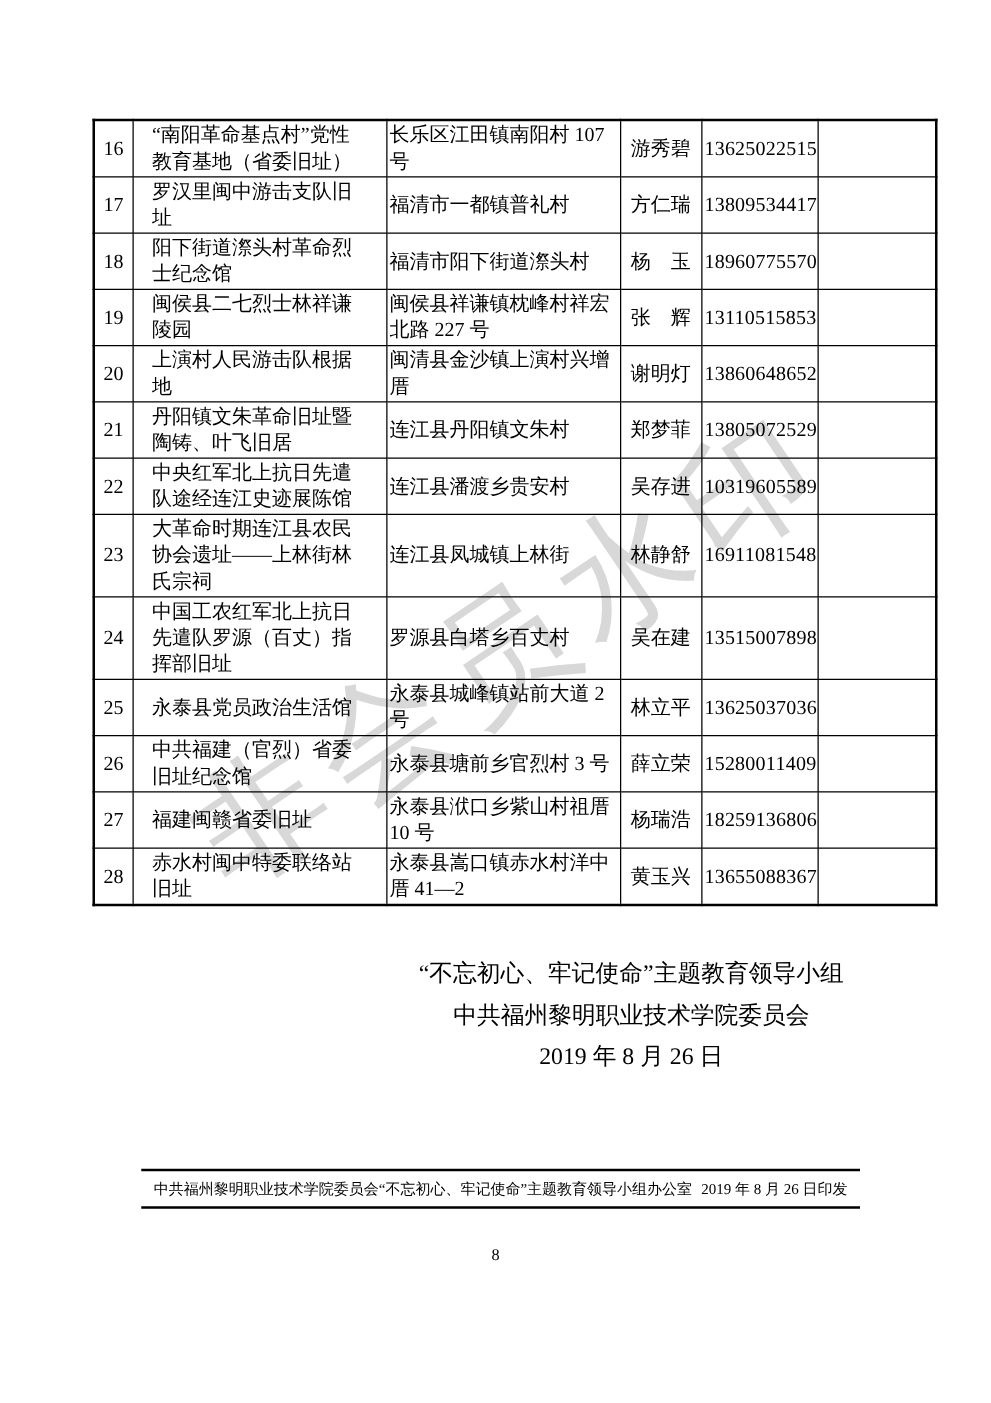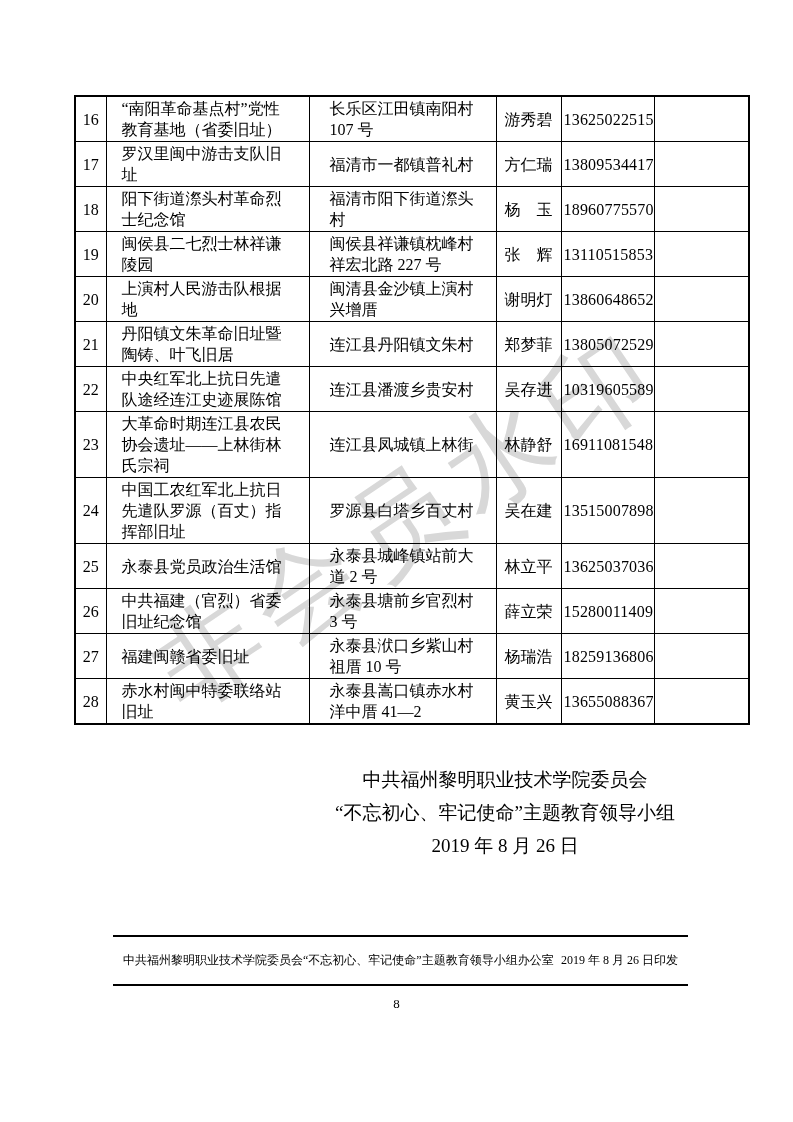--- a/index.html
+++ b/index.html
@@ -36,35 +36,35 @@
   .doc-table td {
     border:1px solid #000;
     font-size:16px;
     line-height:21px;
     vertical-align:middle;
     height:45px;
     overflow:hidden;
   }
   .c-no    { text-align:center; }
   .c-name  { padding:1px 15px; word-break:break-all; }
-  .c-addr  { padding:1px 20px; word-break:break-all; }
+  .c-addr  { padding:1px 2px; word-break:break-all; }
   .c-contact { text-align:center;margin-top:23px; }
   .c-phone { padding-left:2px; letter-spacing:0.2px;margin-left:12px; }
   .c-note  { }
   .signature {
     position:absolute;
     left:285px; top:763px; width:440px;
     text-align:center;
     font-size:19px;
     line-height:33px;
     z-index:2;
   }
   .footer-band {
     position:absolute;
-    left:113px; top:935px; width:575px; height:51px;
+    left:113px; top:935px; width:575px; height:32px;
     border-top:2px solid #000;
     border-bottom:2px solid #000;
     display:flex;
     align-items:center;
     justify-content:space-between;
     font-size:12px;
     padding:0 10px;
     z-index:2;
     white-space:nowrap;
   }
@@ -194,22 +194,22 @@
         <td class="c-name">赤水村闽中特委联络站旧址</td>
         <td class="c-addr">永泰县嵩口镇赤水村洋中厝 41—2</td>
         <td class="c-contact">黄玉兴</td>
         <td class="c-phone">13655088367</td>
         <td class="c-note"></td>
       </tr>
     </tbody>
   </table>
 
   <div class="signature">
+    <div>“不忘初心、牢记使命”主题教育领导小组</div>
     <div>中共福州黎明职业技术学院委员会</div>
-    <div>“不忘初心、牢记使命”主题教育领导小组</div>
     <div>2019 年 8 月 26 日</div>
   </div>
 
   <div class="footer-band">
     <span>中共福州黎明职业技术学院委员会“不忘初心、牢记使命”主题教育领导小组办公室</span>
     <span>2019 年 8 月 26 日印发</span>
   </div>
 
   <div class="page-number">8</div>
 

